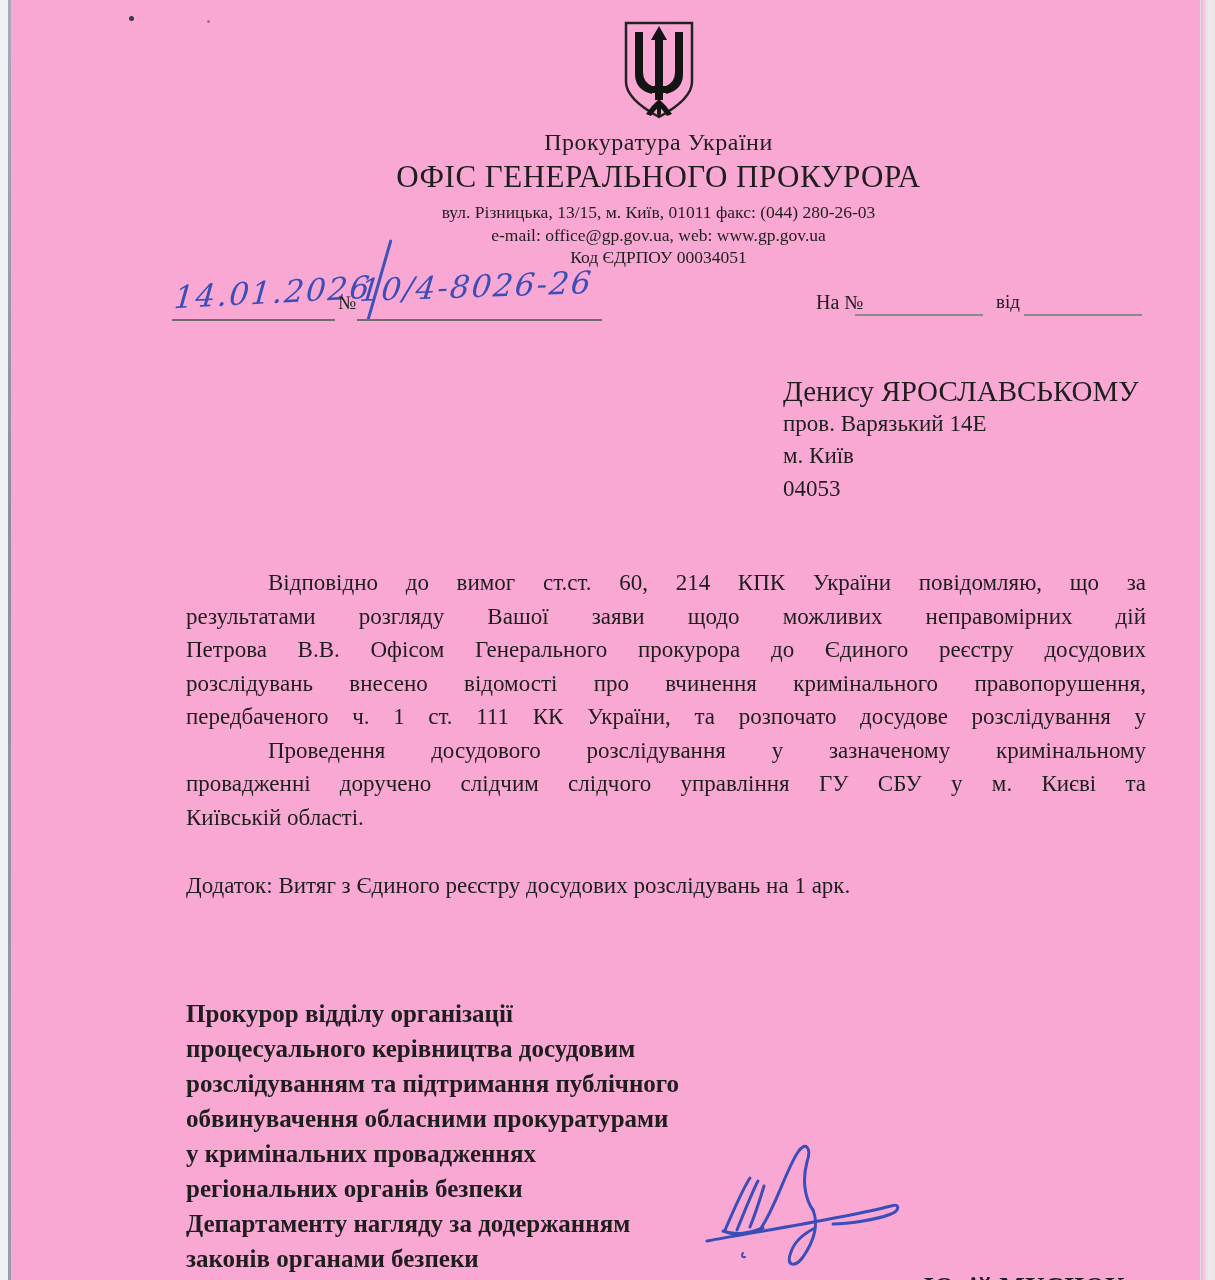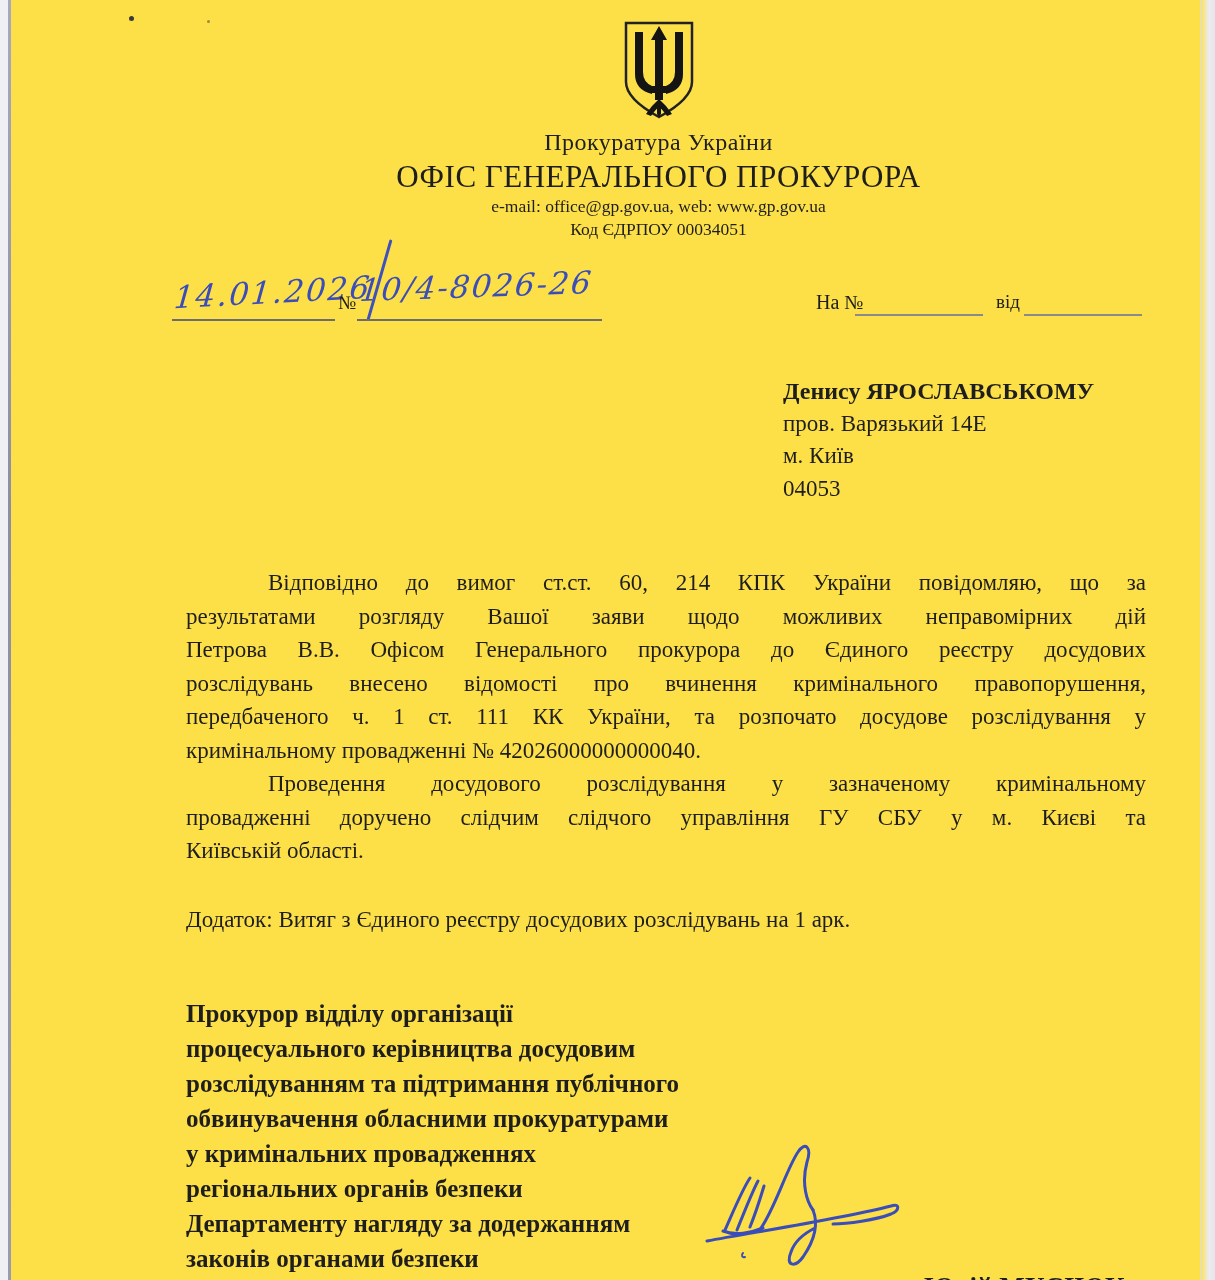--- a/index.html
+++ b/index.html
@@ -1,18 +1,18 @@
 <!DOCTYPE html>
 <html lang="uk"><head>
 <meta charset="utf-8">
 <style>
   html,body{margin:0;padding:0;background:#e9e9ec;}
   .page{
     position:relative;width:1215px;height:1280px;margin:0 auto;
-    background:#fde047;overflow:hidden;
+    background:#f9a8d4;overflow:hidden;
     font-family:"Liberation Serif",serif;color:#1e1e1e;
   }
   
   .edge-left{position:absolute;left:0;top:0;bottom:0;width:8px;background:#f0f0f4;}
   .edge-line{position:absolute;left:8px;top:0;bottom:0;width:3px;
     background:linear-gradient(180deg,#a9a9bd,#8d8da3 40%,#9b9bb0);}
   .edge-right{position:absolute;right:0;top:0;bottom:0;width:15px;
     background:linear-gradient(90deg,rgba(236,236,240,0),#ececf0 60%,#e6e6ea);}
   .edge-right-line{position:absolute;right:14px;top:0;bottom:0;width:1px;background:#dcdce2;}
   .speck{position:absolute;border-radius:50%;background:#3a3a3a;}
@@ -36,21 +36,21 @@
   .blank{position:absolute;height:2px;background:#6d6d6d;}
   .b1{left:172px;top:319px;width:163px;}
   .b2{left:357px;top:319px;width:245px;}
   .b3{left:855px;top:314px;width:128px;height:1.5px;background:#8a8a8a;}
   .b4{left:1024px;top:314px;width:118px;height:1.5px;background:#8a8a8a;}
   .reply-label{position:absolute;left:816px;top:291px;font-size:20px;}
   .from-label{position:absolute;left:996px;top:291px;font-size:19px;}
 
   
   .recipient{position:absolute;left:783px;top:375px;font-size:23px;line-height:32.5px;}
-  .recipient .name{font-weight:bold;font-size:24px;text-align:right;}
+  .recipient .name{font-weight:normal;font-size:29px;text-align:right;}
 
   
   .body{position:absolute;left:186px;top:566px;width:960px;font-size:23px;line-height:33.5px;}
   .jline{text-align:justify;text-align-last:justify;}
   .lline{text-align:left;}
   .indent{text-indent:82px;}
   .attachment{margin-top:35px;}
 
   
   .sig-title{position:absolute;left:186px;top:996px;width:640px;
@@ -76,20 +76,21 @@
       <path fill="#141414" d="M37 6 L45 20 H41 V70 H33 V20 H29 Z"></path>
       <path fill="#141414" d="M13 12 H21 V52 Q21 62 30 66 L30 74 Q13 70 13 54 Z"></path>
       <path fill="#141414" d="M61 12 H53 V52 Q53 62 44 66 L44 74 Q61 70 61 54 Z"></path>
       <path fill="#141414" d="M28 66 H46 V73 H28 Z"></path>
       <path fill="#141414" d="M33 73 H41 V80 H33 Z"></path>
       <path fill="#141414" d="M37 79 Q29 86 24 94 L29 96 Q34 89 37 87 Q40 89 45 96 L50 94 Q45 86 37 79 Z"></path>
       <path fill="#141414" d="M35 84 H39 V94 L37 97 L35 94 Z"></path>
     </svg>
     <div class="org-parent">Прокуратура України</div>
     <div class="org-name">ОФІС ГЕНЕРАЛЬНОГО ПРОКУРОРА</div>
+    <div class="hline first">вул. Різницька, 13/15, м. Київ, 01011 факс: (044) 280-26-03</div>
     <div class="hline">e-mail: office@gp.gov.ua, web: www.gp.gov.ua</div>
     <div class="hline">Код ЄДРПОУ 00034051</div>
   </div>
 
   <div class="hand hand-date">14.01.2026</div>
   <div class="blank b1"></div>
   <div class="num-sign">№</div>
   <div class="pen-stroke"></div>
   <div class="hand hand-num">10/4-8026-26</div>
   <div class="blank b2"></div>
@@ -104,21 +105,20 @@
     <div>м. Київ</div>
     <div>04053</div>
   </div>
 
   <div class="body">
     <div class="jline indent">Відповідно до вимог ст.ст. 60, 214 КПК України повідомляю, що за</div>
     <div class="jline">результатами розгляду Вашої заяви щодо можливих неправомірних дій</div>
     <div class="jline">Петрова В.В. Офісом Генерального прокурора до Єдиного реєстру досудових</div>
     <div class="jline">розслідувань внесено відомості про вчинення кримінального правопорушення,</div>
     <div class="jline">передбаченого ч. 1 ст. 111 КК України, та розпочато досудове розслідування у</div>
-    <div class="lline">кримінальному провадженні  № 42026000000000040.</div>
     <div class="jline indent">Проведення досудового розслідування у зазначеному кримінальному</div>
     <div class="jline">провадженні доручено слідчим слідчого управління ГУ СБУ у м. Києві та</div>
     <div class="lline">Київській області.</div>
     <div class="lline attachment">Додаток: Витяг з Єдиного реєстру досудових розслідувань  на 1 арк.</div>
   </div>
 
   <div class="sig-title">
     <div>Прокурор відділу організації</div>
     <div>процесуального керівництва досудовим</div>
     <div>розслідуванням та підтримання публічного</div>

